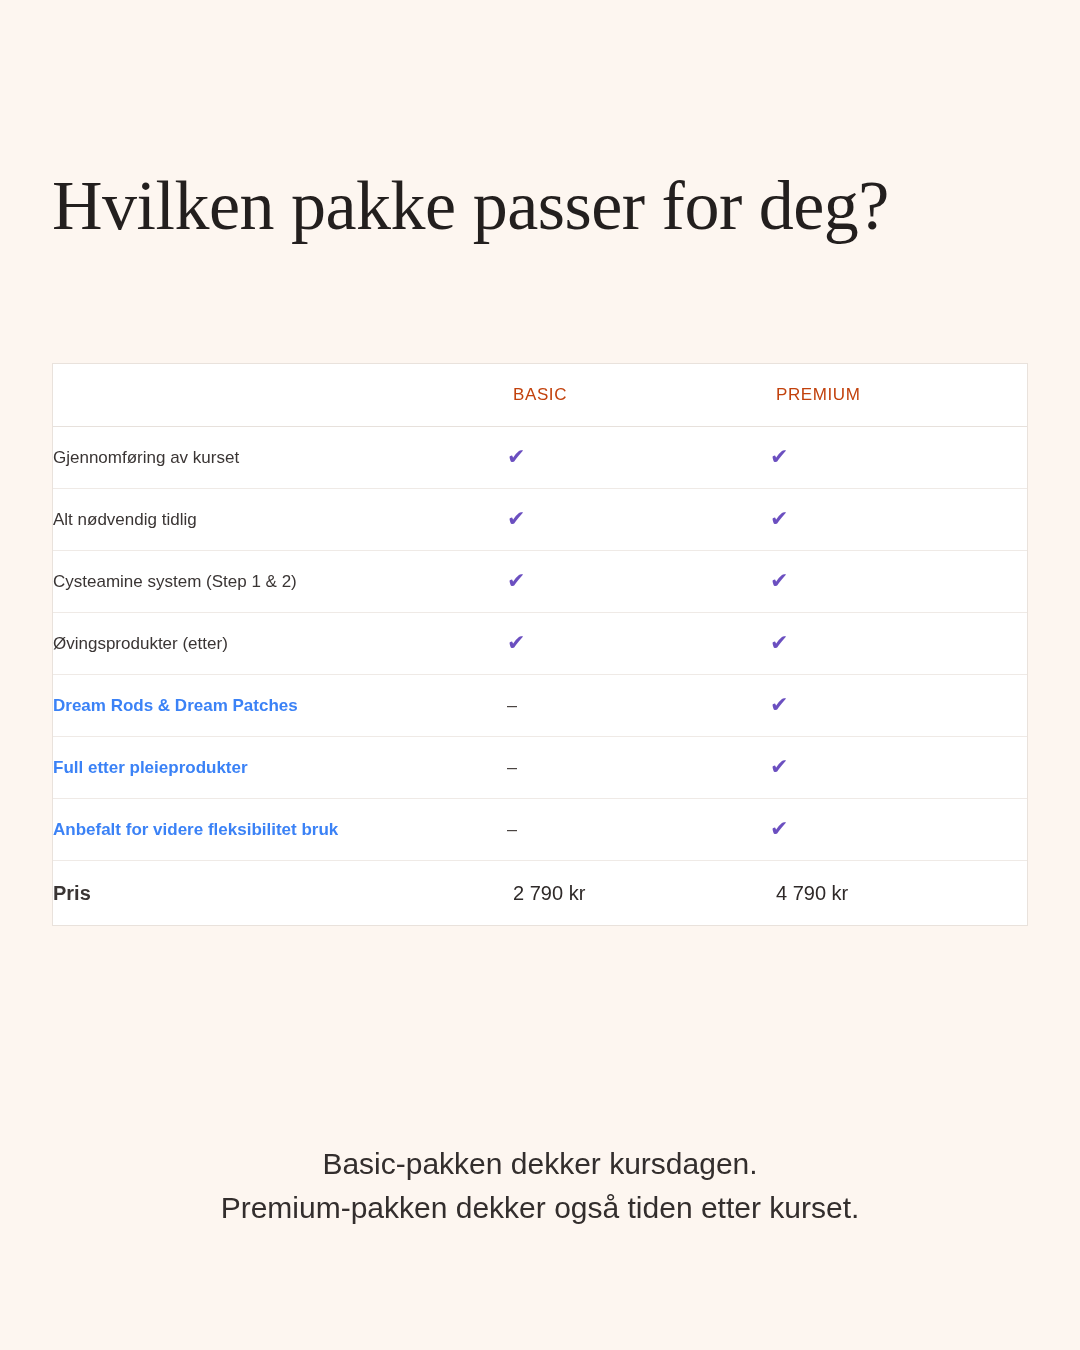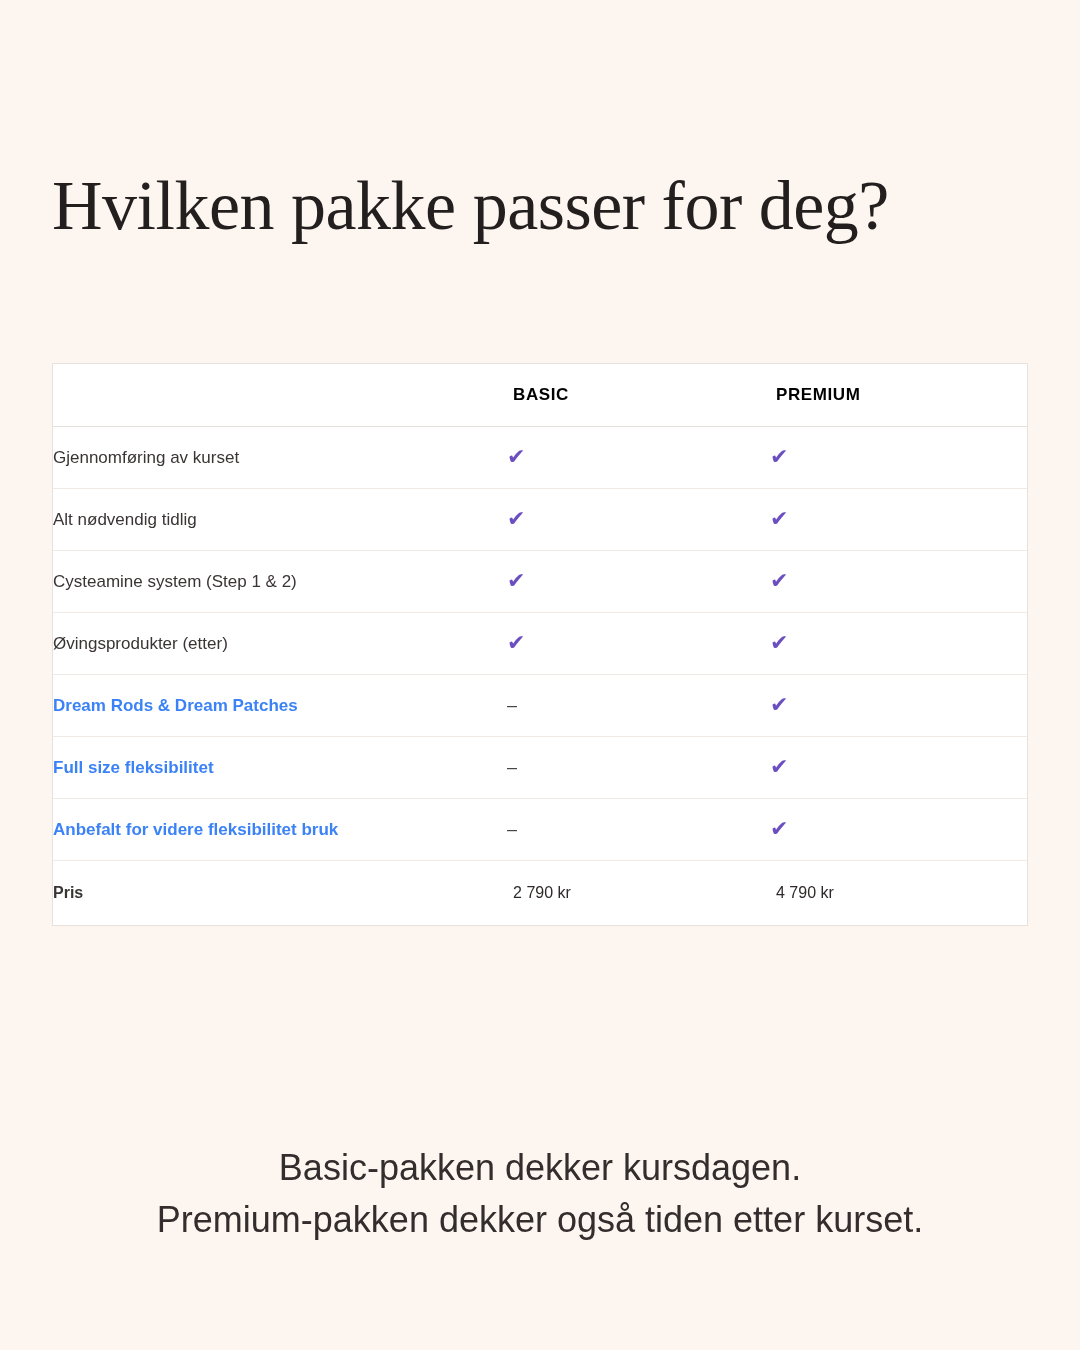--- a/index.html
+++ b/index.html
@@ -59,23 +59,23 @@
   table.compare td {
     padding: 0;
     text-align: left;
     vertical-align: middle;
   }
 
   thead th {
     height: 62px;
     border-bottom: 1px solid #e7e1dc;
     font-size: 17px;
-    font-weight: 700;
+    font-weight: 400;
     letter-spacing: 0.6px;
-    color: #000000;
+    color: #c2410c;
   }
   thead th.h-feature { padding-left: 30px; }
   thead th.h-plan {
     text-align: left;
     padding-left: 12px;
   }
 
   tbody tr {
     border-bottom: 1px solid #efeae6;
   }
@@ -108,40 +108,40 @@
   }
   .dash {
     display: inline-block;
     color: #4a4442;
     font-size: 18px;
     line-height: 1;
     transform: translateX(6px);
   }
   tr.price-row td {
     height: 64px;
-    font-size: 16px;
+    font-size: 20px;
   }
   tr.price-row td.feature {
     font-weight: 700;
   }
   tr.price-row td.mark {
     font-weight: 400;
     color: #2f2a29;
     padding-left: 12px;
   }
   tr.price-row td.mark span { transform: translateX(0); display: inline-block; text-align: right; }
 
   
   .footnote {
     position: absolute;
     top: 1142px;
     left: 0;
     width: 1080px;
     text-align: center;
-    font-size: 36px;
+    font-size: 30px;
     line-height: 1.45;
     color: #332e2d;
   }
   .footnote div { white-space: nowrap; }
 </style>
 </head>
 <body>
 
 <div class="page">
 
@@ -187,21 +187,21 @@
           <td class="mark"><span class="check">✔</span></td>
         </tr>
 
         <tr>
           <td class="feature bold">Dream Rods &amp; Dream Patches</td>
           <td class="mark"><span class="dash">–</span></td>
           <td class="mark"><span class="check">✔</span></td>
         </tr>
 
         <tr>
-          <td class="feature bold">Full size fleksibilitet</td>
+          <td class="feature bold">Full etter pleieprodukter</td>
           <td class="mark"><span class="dash">–</span></td>
           <td class="mark"><span class="check">✔</span></td>
         </tr>
 
 
 
         <tr>
           <td class="feature bold">Anbefalt for videre fleksibilitet bruk</td>
           <td class="mark"><span class="dash">–</span></td>
           <td class="mark"><span class="check">✔</span></td>

